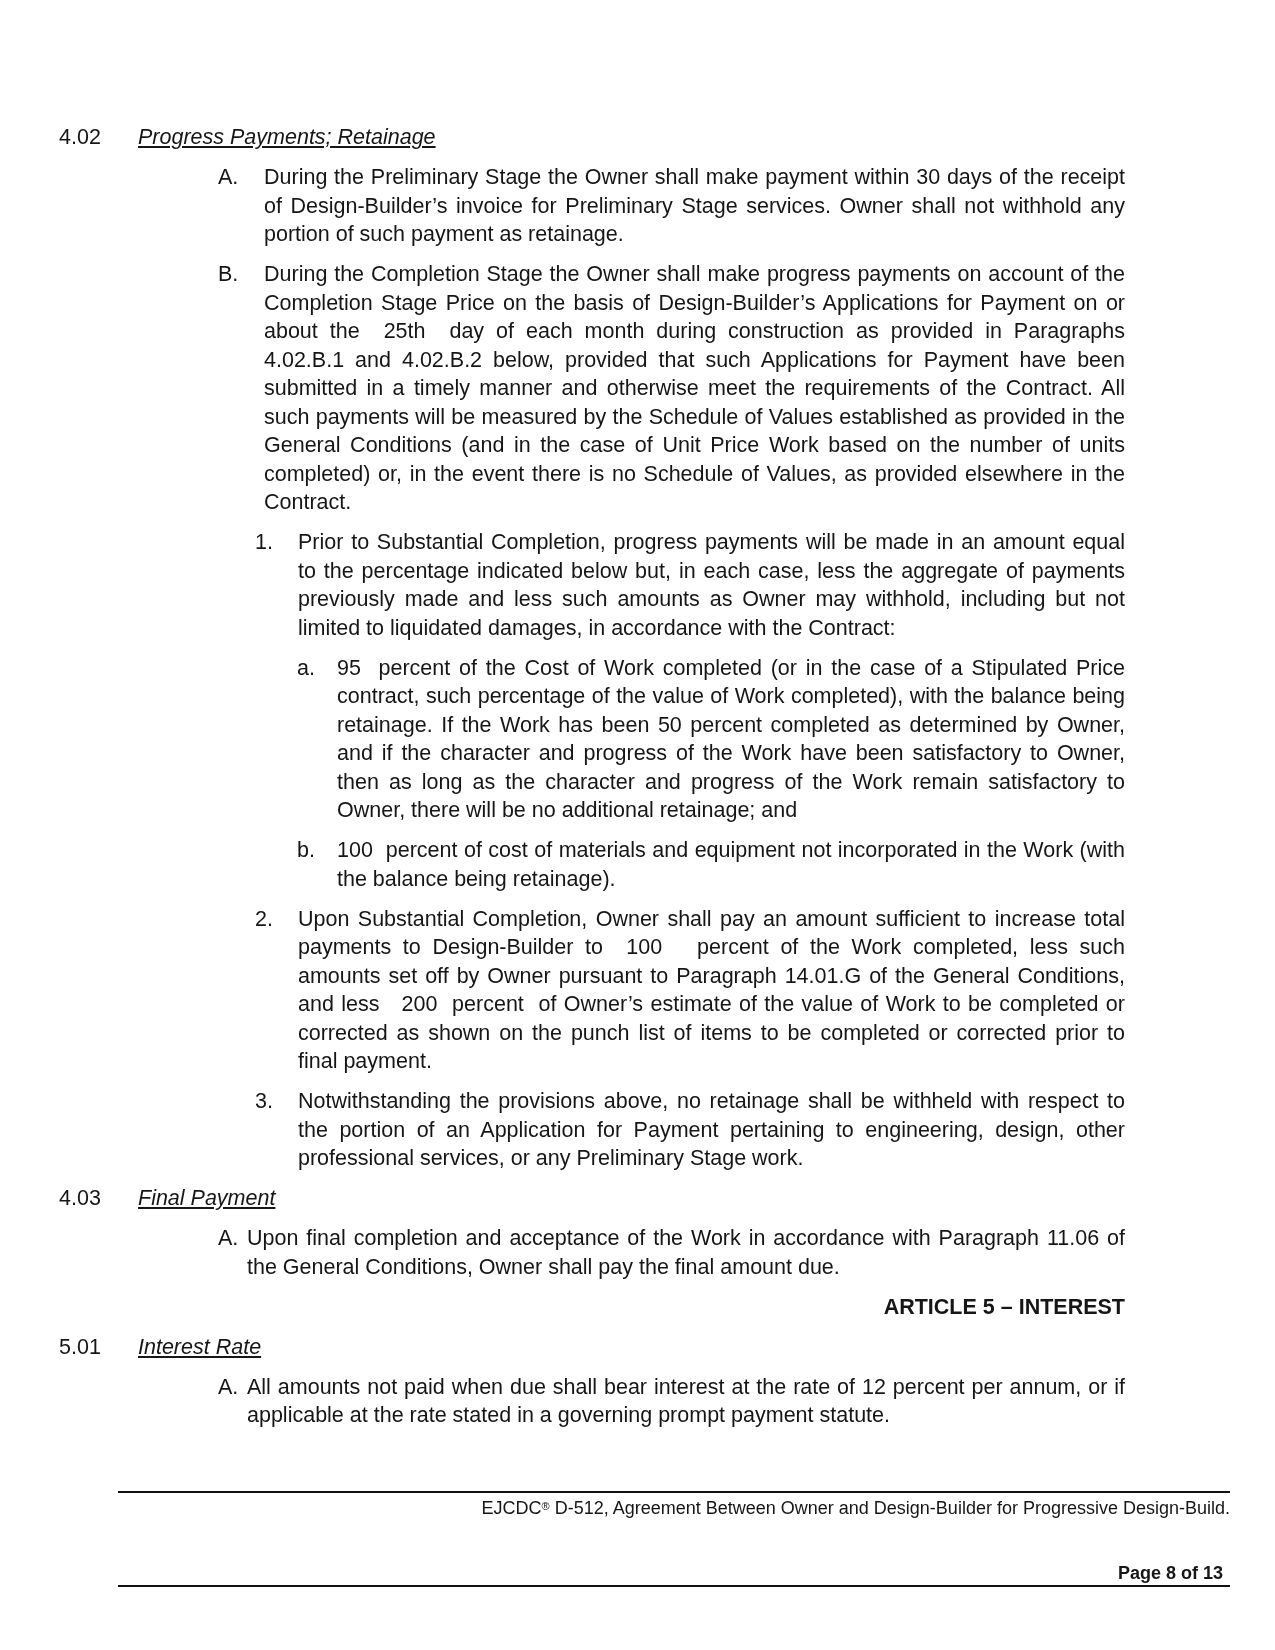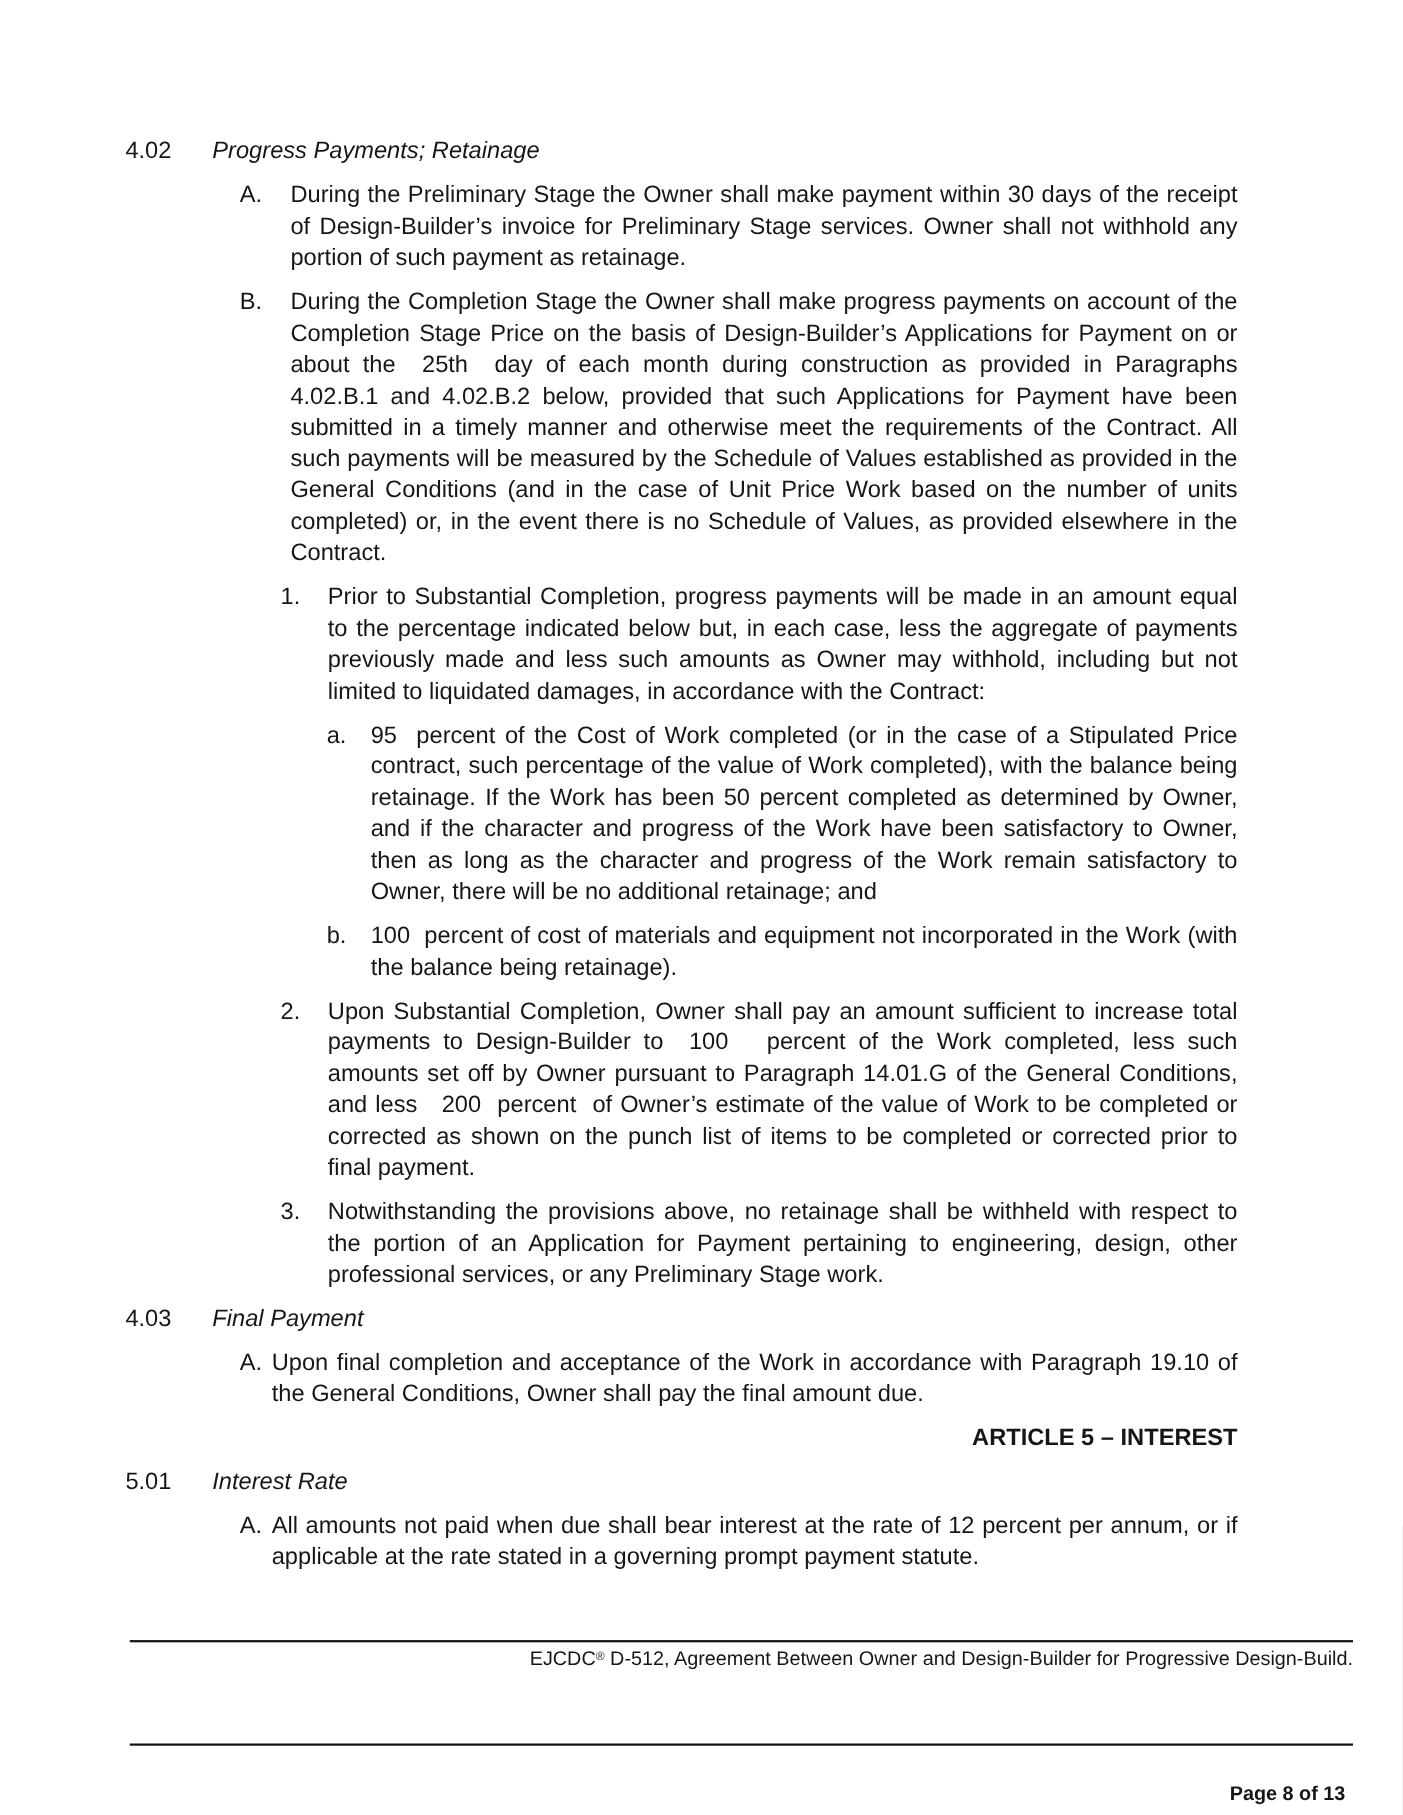--- a/index.html
+++ b/index.html
@@ -21,37 +21,37 @@
   }
   .para{position:relative;}
   .plabel{position:absolute;top:0;white-space:pre;}
   .ptext{white-space:pre-wrap;}
   
   .lvl1a{margin-left:264px;}  .lvl1a .plabel{left:-46px;}
   .lvl1b{margin-left:247px;}  .lvl1b .plabel{left:-29px;}
   .lvl2{margin-left:298px;}   .lvl2 .plabel{left:-43px;}
   .lvl3{margin-left:337px;}   .lvl3 .plabel{left:-40px;}
   
-  .heading{margin-left:114px;text-align:left;}
+  .heading{margin-left:59px;text-align:left;text-decoration:underline;}
   .heading .num{display:inline-block;width:79px;font-style:normal;}
   .heading .title{font-style:italic;}
   
   .article{margin-left:147px;text-align:right;font-weight:700;}
   
   .rule{position:absolute;left:118px;width:1112px;height:2px;background:#121212;}
   .rule-top{top:1491px;}
   .rule-bottom{top:1585px;}
   .footer-text{
     position:absolute;left:118px;top:1497px;width:1112px;
     text-align:right;font-weight:400;font-size:18px;line-height:23px;
   }
   .footer-text .reg{font-size:11px;vertical-align:top;line-height:18px;}
   .footer-text .rest{white-space:pre-wrap;}
   .footer-page{
-    position:absolute;left:118px;top:1619px;width:1105px;
+    position:absolute;left:118px;top:1562px;width:1105px;
     text-align:right;font-weight:700;font-size:18px;line-height:23px;
   }
 </style>
 </head>
 <body>
 
 <div class="page">
 
   <div class="content">
 
@@ -93,21 +93,21 @@
       <span class="plabel">3.</span>
       <span class="ptext">Notwithstanding the provisions above, no retainage shall be withheld with respect to the portion of an Application for Payment pertaining to engineering, design, other professional services, or any Preliminary Stage work.</span>
     </div>
 
     <div class="blk heading">
       <span class="num">4.03</span><span class="title">Final Payment</span>
     </div>
 
     <div class="blk para lvl1b">
       <span class="plabel">A.</span>
-      <span class="ptext">Upon final completion and acceptance of the Work in accordance with Paragraph 19.10 of the General Conditions, Owner shall pay the final amount due.</span>
+      <span class="ptext">Upon final completion and acceptance of the Work in accordance with Paragraph 11.06 of the General Conditions, Owner shall pay the final amount due.</span>
     </div>
 
     <div class="blk article">ARTICLE 5 – INTEREST</div>
 
     <div class="blk heading">
       <span class="num">5.01</span><span class="title">Interest Rate</span>
     </div>
 
     <div class="blk para lvl1b">
       <span class="plabel">A.</span>

